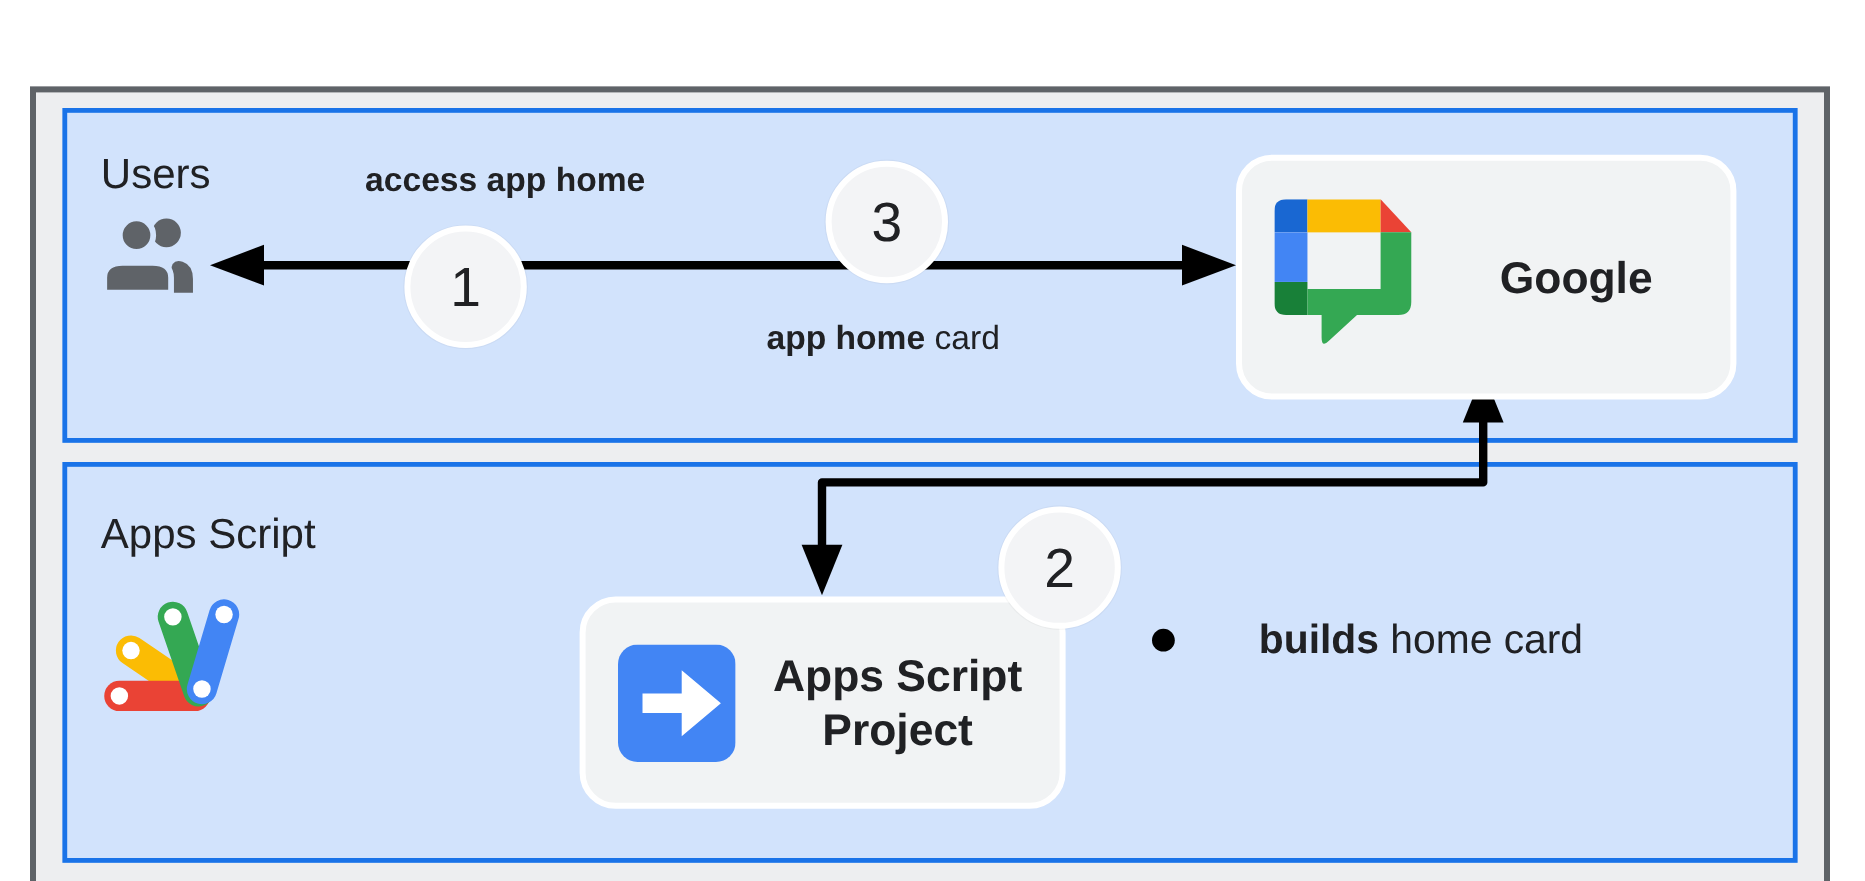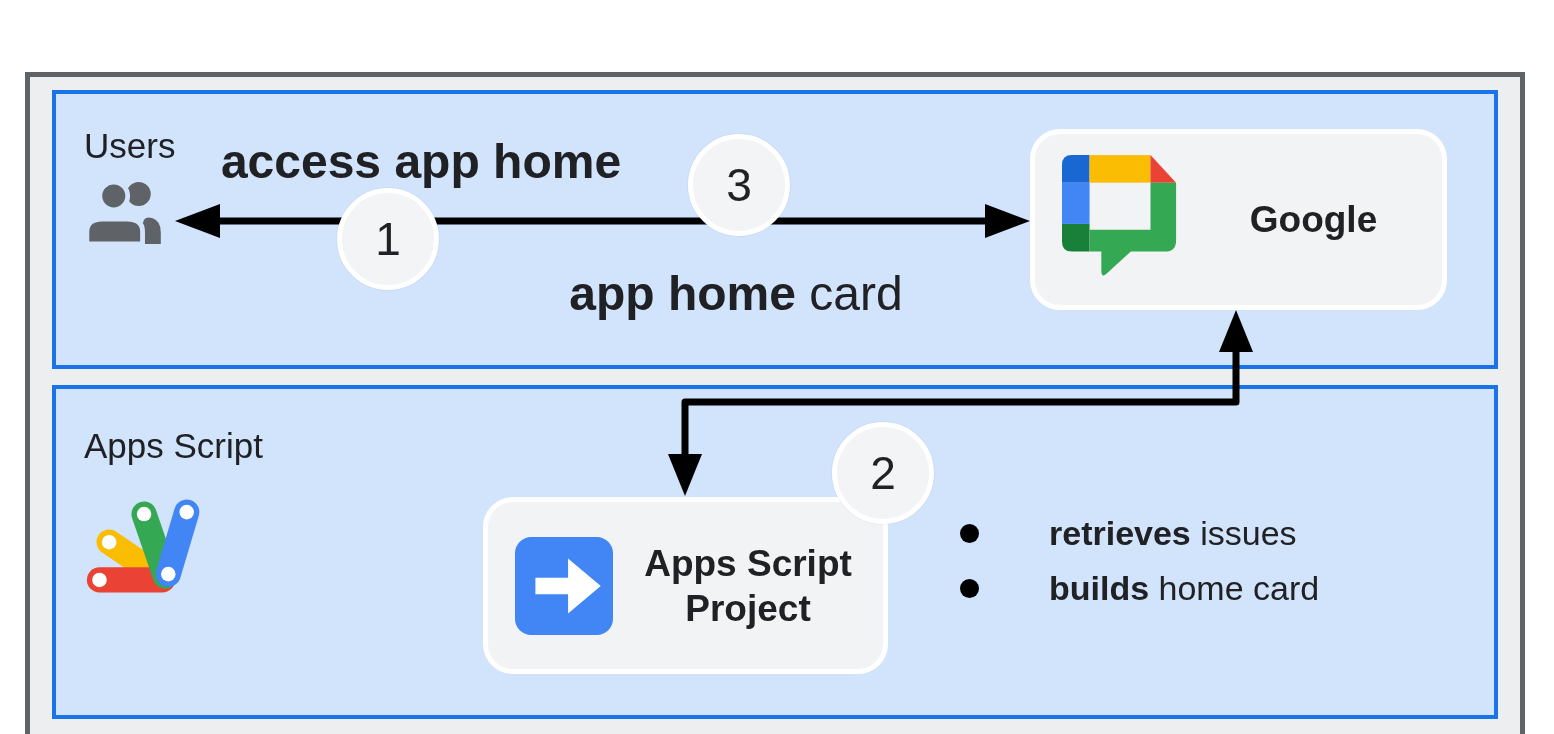--- a/index.html
+++ b/index.html
@@ -27,37 +27,37 @@
   .lane-label{position:absolute; font-size:35px; color:var(--ink); z-index:6; white-space:nowrap;}
   .lane-label.users{left:84px; top:82px;}
   .lane-label.apps-script{left:84px; top:382px;}
 
   .icon-abs{position:absolute; z-index:3;}
 
   svg.connector-layer{position:absolute; left:0; top:0; width:1554px; height:734px; z-index:3; pointer-events:none;}
 
   .node{position:absolute; background:var(--node-fill); border:5px solid var(--node-border);
     border-radius:30px; z-index:4; display:flex; align-items:center;}
-  .node.google-chat{left:1030px; top:85px; width:417px; height:181px;}
+  .node.google-chat{left:1030px; top:85px; width:417px; height:204px;}
   .node.asp{left:483px; top:453px; width:405px; height:177px;}
   .node-label{font-weight:bold; font-size:37px; line-height:45px; text-align:center;
     color:var(--ink); flex:1;}
   .node .logo-wrap{flex:0 0 auto; display:flex; align-items:center; justify-content:center;}
   .node.google-chat .logo-wrap{margin-left:22px; width:128px;}
   .node.asp .logo-wrap{margin-left:27px; width:98px;}
 
   .badge{position:absolute; width:102px; height:102px; border-radius:50%;
     background:var(--badge-fill); border:5px solid #ffffff; z-index:6;
     display:flex; align-items:center; justify-content:center;
     font-size:46px; color:var(--ink); box-shadow:0 0 0 1px rgba(0,0,0,0.03);}
   .badge.step-1{left:337px; top:144px;}
   .badge.step-3{left:688px; top:90px;}
   .badge.step-2{left:832px; top:378px;}
 
-  .edge-label{position:absolute; width:520px; text-align:center; font-size:48px;
+  .edge-label{position:absolute; width:520px; text-align:center; font-size:28px;
     color:var(--ink); z-index:6; white-space:nowrap;}
   .edge-label .b{font-weight:bold;}
   .edge-label.access{left:161px; top:90px;}
   .edge-label.card{left:476px; top:222px;}
 
   .bullet-list{position:absolute; left:960px; top:462px; z-index:6;}
   .bullet-row{display:flex; align-items:center; height:55px;}
   .bullet-dot{width:19px; height:19px; border-radius:50%; background:#000; margin-right:70px; flex:0 0 auto;}
   .bullet-text{font-size:34px; color:var(--ink); white-space:nowrap;}
   .bullet-text .b{font-weight:bold;}
@@ -155,21 +155,17 @@
   <div class="edge-label access">
     <span class="b">access app home</span><span></span>
   </div>
   <div class="edge-label card">
     <span class="b">app home</span><span> card</span>
   </div>
 
   <div class="bullet-list">
     <div class="bullet-row">
       <div class="bullet-dot"></div>
-      <div class="bullet-text"><span class="b">retrieves</span><span> issues</span></div>
-    </div>
-    <div class="bullet-row">
-      <div class="bullet-dot"></div>
       <div class="bullet-text"><span class="b">builds</span><span> home card</span></div>
     </div>
   </div>
 
 </div>
 
 </body></html>

